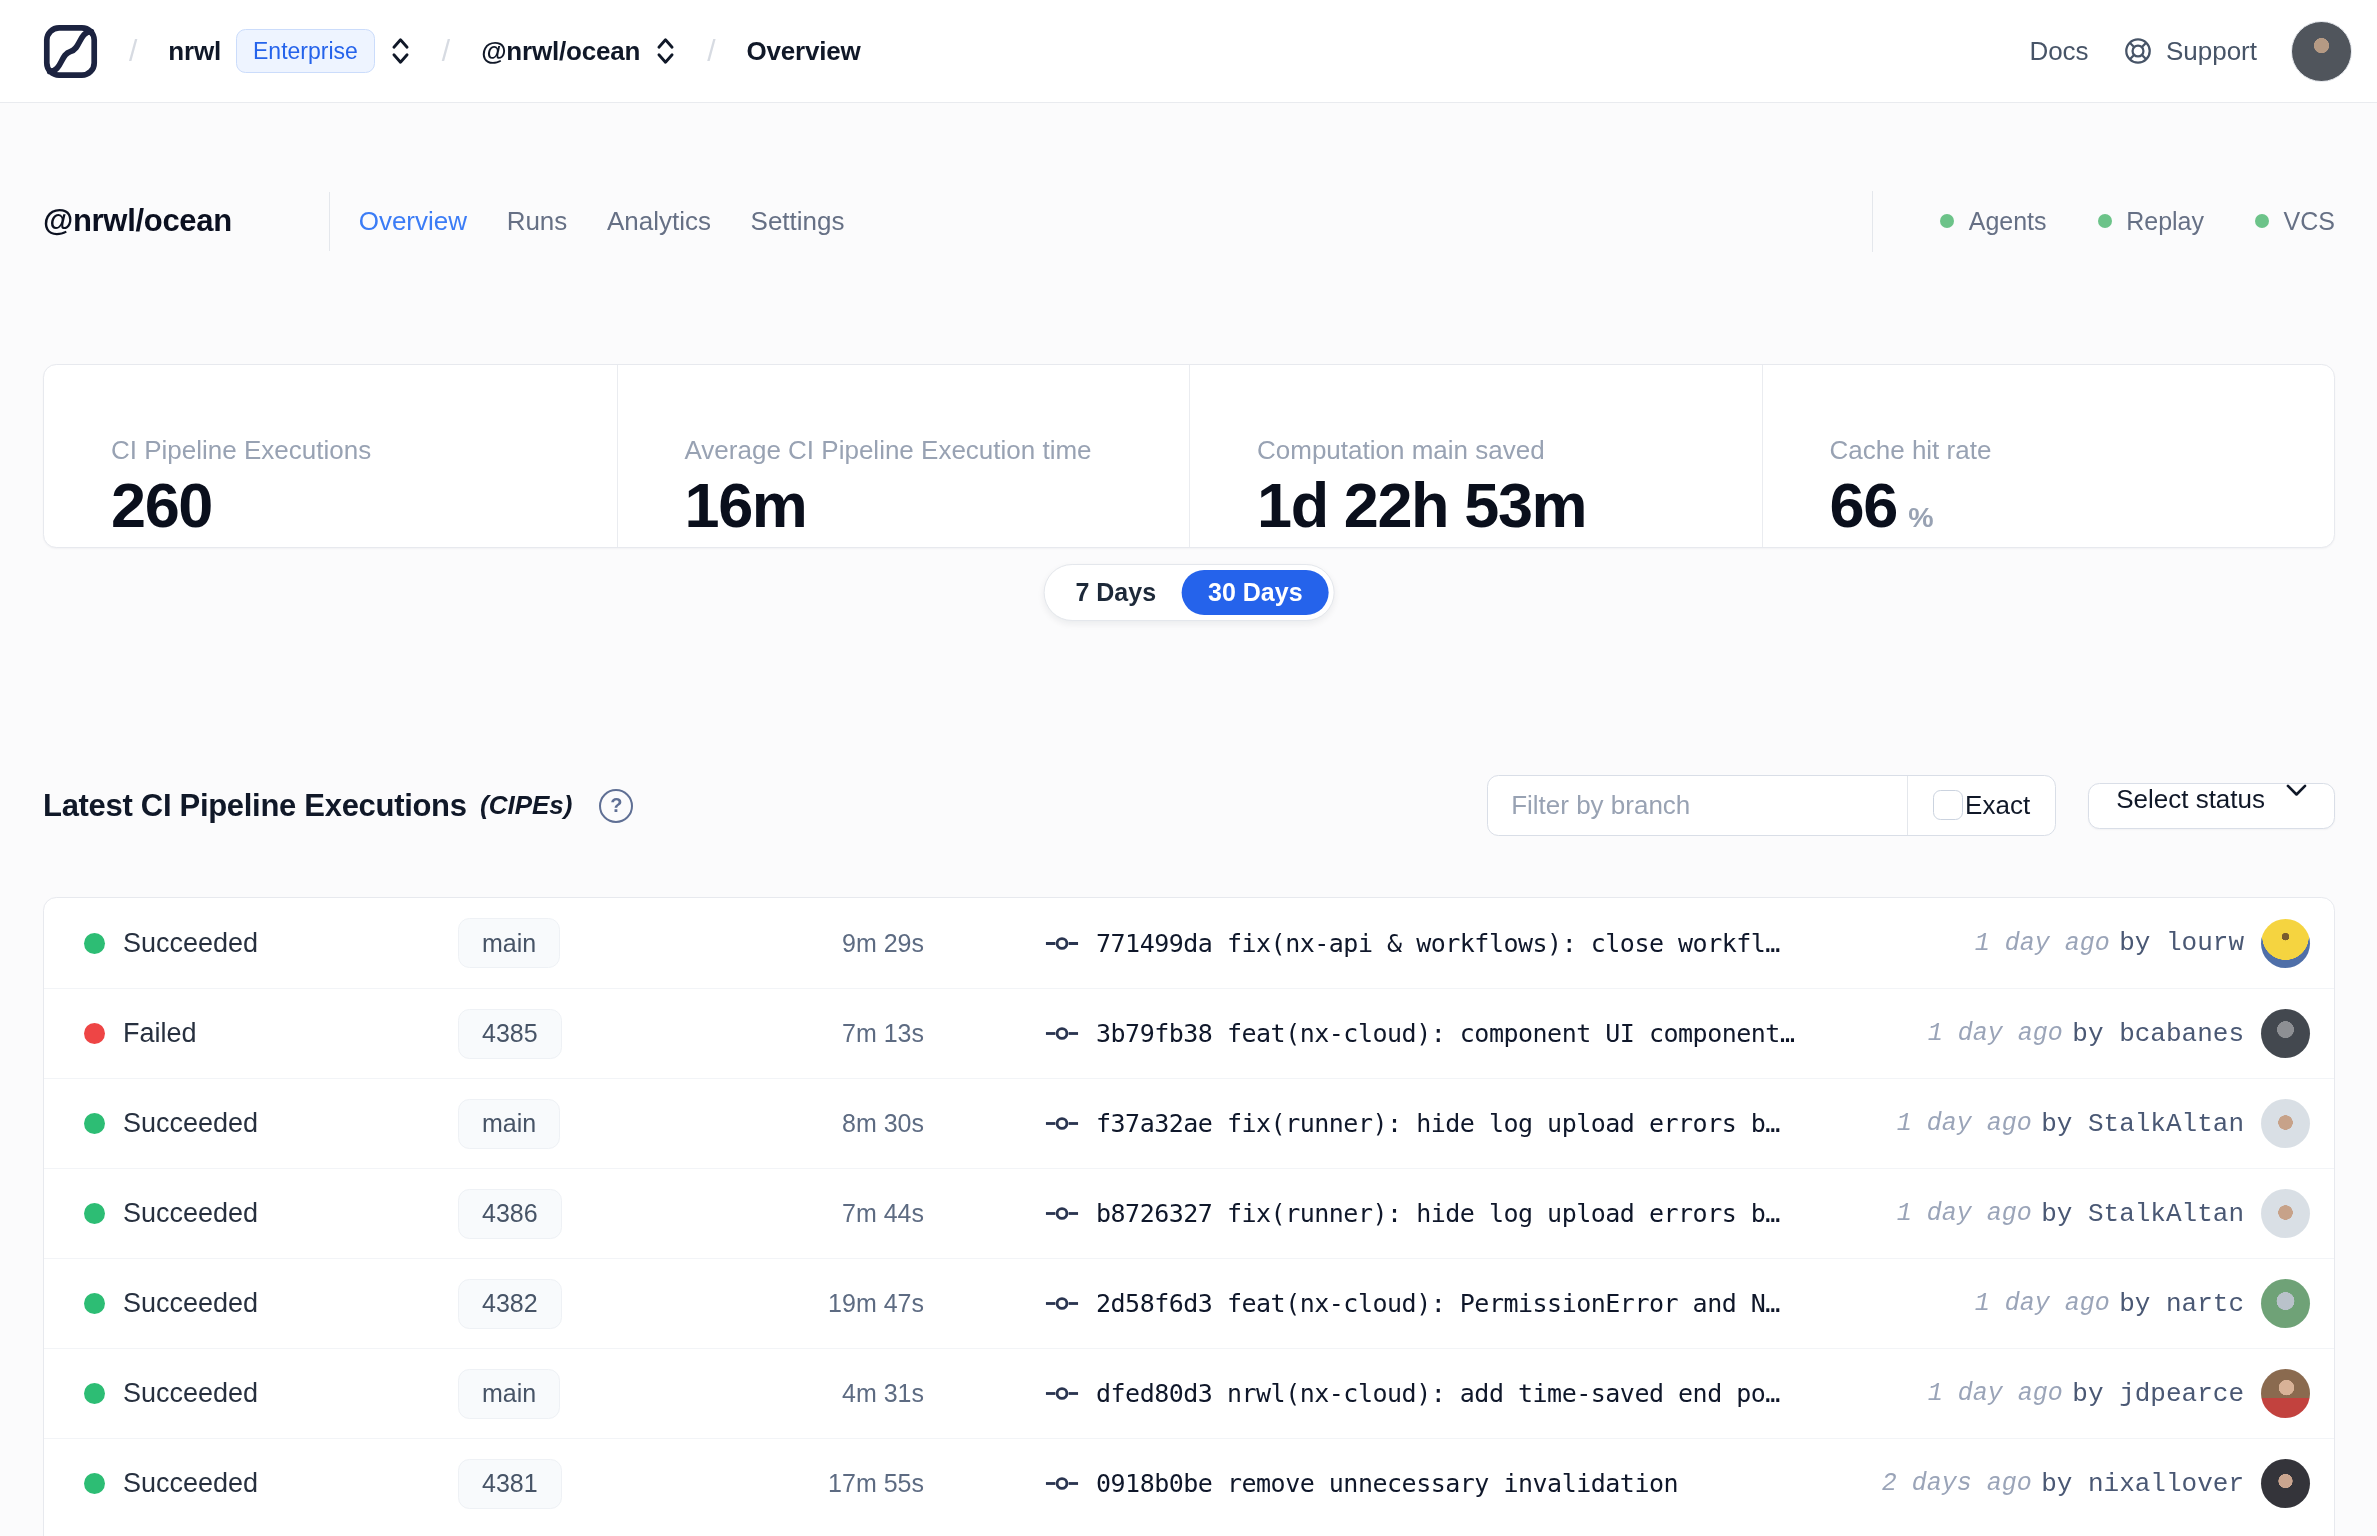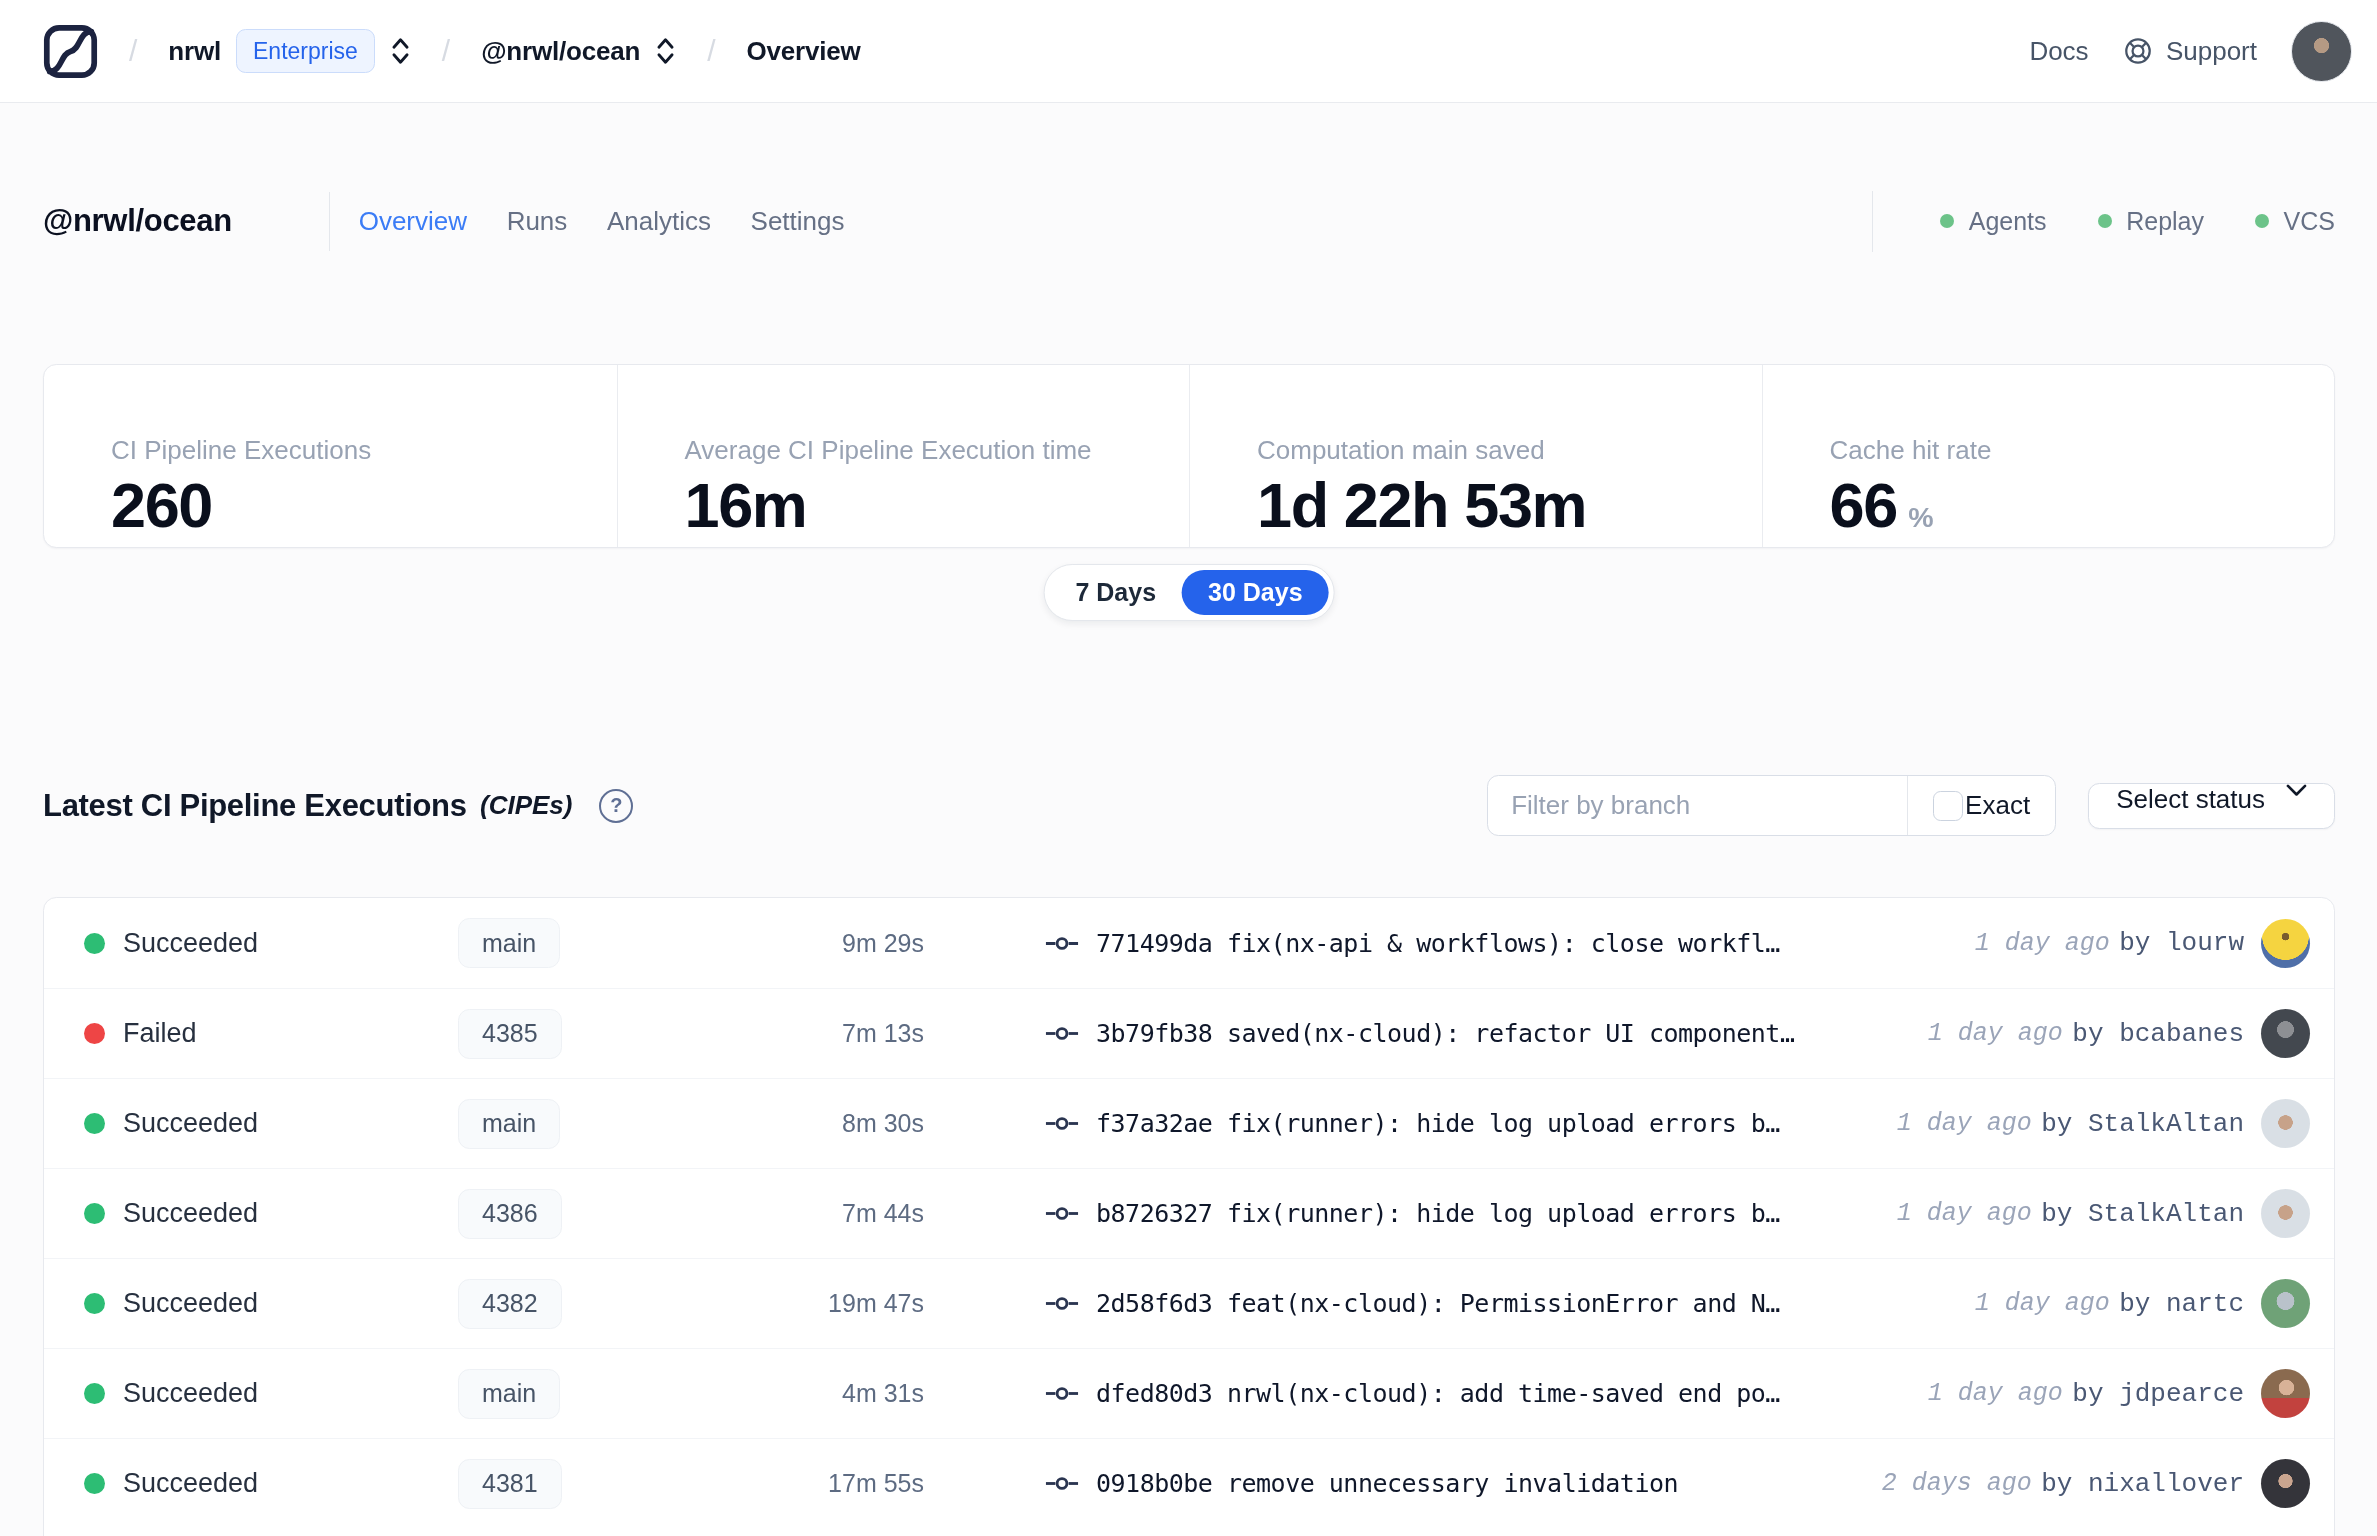--- a/index.html
+++ b/index.html
@@ -98,21 +98,21 @@
   .filter-box {
     width:569px; height:61px; background:#fff; border:1px solid #d9dee7; border-radius:11.4px;
     display:flex; align-items:center; overflow:hidden;
   }
   .filter-input {
     flex:1; border:none; outline:none; font-size:26px; padding:0 23px;
     color:#101828; height:100%; background:transparent; font-family:inherit; min-width:0;
   }
   .filter-input::placeholder { color:#98a2b3; }
   .filter-div { width:1px; height:100%; background:#e4e7ec; }
-  .exact-wrap { display:flex; align-items:center; gap:2px; padding:0 25px; cursor:pointer; }
+  .exact-wrap { display:flex; gap:2px; padding:0 25px; cursor:pointer; }
   .checkbox { width:30px; height:30px; border:1.9px solid #cbd3df; border-radius:7.6px; background:#fff; }
   .exact-label { font-size:26px; font-weight:500; color:#101828; }
   .select-btn {
     height:46px; background:#fff; border:1px solid #d9dee7; border-radius:11.4px;
     display:flex; align-items:flex-start; gap:21px; padding:0 27px;
     font-size:26px; font-weight:500; color:#101828;
     box-shadow:0 1px 1.9px rgba(16,24,40,.04); cursor:pointer;
   }
 
   
@@ -305,21 +305,21 @@
     <span class="dot dot-red"></span>
     <span class="c-status">Failed</span>
     <span class="c-badge"><span class="badge">4385</span></span>
     <span class="c-dur">7m 13s</span>
     <span class="c-commit">
       <svg class="commit-icon" viewBox="0 0 36 26">
         <line x1="1" y1="13" x2="11" y2="13" stroke="#2a3550" stroke-width="3"></line>
         <circle cx="18" cy="13" r="5.2" fill="none" stroke="#2a3550" stroke-width="3"></circle>
         <line x1="25" y1="13" x2="35" y2="13" stroke="#2a3550" stroke-width="3"></line>
       </svg>
-      <span class="commit-text">3b79fb38 saved(nx-cloud): refactor UI component…</span>
+      <span class="commit-text">3b79fb38 feat(nx-cloud): component UI component…</span>
     </span>
     <span class="c-meta">
       <span class="meta-time">1 day ago</span>
       <span class="meta-author">by bcabanes</span>
       <span class="avatar av-bcabanes"></span>
     </span>
   </div>
 
   <div class="row">
     <span class="dot dot-green"></span>

